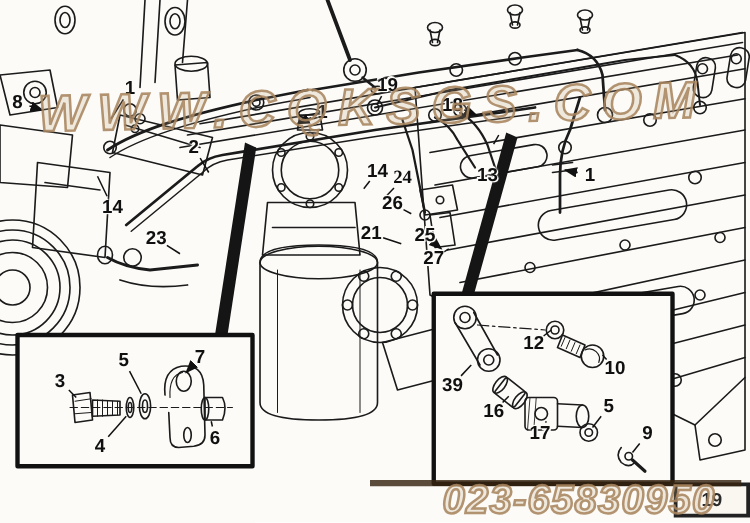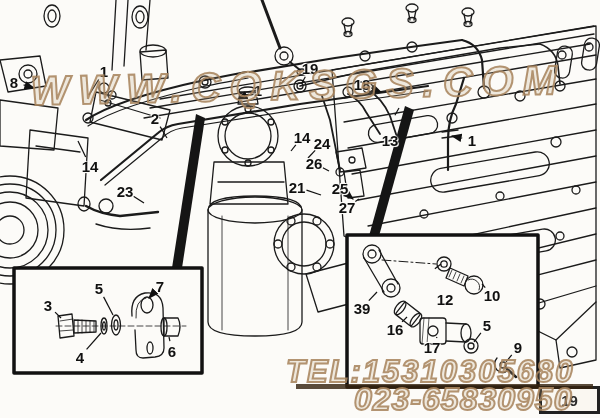--- a/index.html
+++ b/index.html
@@ -331,38 +331,37 @@
       <span class="callout" style="left: 14px; top: 82px;">8</span>
       <span class="callout" style="left: 104px; top: 71px;">1</span>
       <span class="callout" style="left: 155px; top: 118px;">2</span>
       <span class="callout" style="left: 90px; top: 166px;">14</span>
       <span class="callout" style="left: 125px; top: 191px; text-align: center;">23</span>
       <span class="callout" style="left: 258px; top: 90px;">1</span>
       <span class="callout" style="left: 310px; top: 68px;">19</span>
       <span class="callout" style="left: 362px; top: 84px;">18</span>
       <span class="callout" style="left: 390px; top: 140px;">13</span>
       <span class="callout" style="left: 302px; top: 137px;">14</span>
-      <span class="callout" style="left: 322px; top: 143px;">24</span>
+      <span class="callout" style="left: 322px; top: 143px; font-family: Liberation Serif, serif;">24</span>
       <span class="callout" style="left: 314px; top: 163px;">26</span>
       <span class="callout" style="left: 297px; top: 187px;">21</span>
       <span class="callout" style="left: 340px; top: 188px;">25</span>
       <span class="callout" style="left: 347px; top: 207px;">27</span>
       <span class="callout" style="left: 472px; top: 140px;">1</span>
       <span class="callout" style="left: 48px; top: 305px;">3</span>
       <span class="callout" style="left: 99px; top: 288px;">5</span>
       <span class="callout" style="left: 160px; top: 286px;">7</span>
       <span class="callout" style="left: 80px; top: 357px;">4</span>
       <span class="callout" style="left: 172px; top: 351px;">6</span>
       <span class="callout" style="left: 362px; top: 308px;">39</span>
-      <span class="callout" style="left: 445px; top: 275px; margin-top: 24px;">12</span>
+      <span class="callout" style="left: 427px; top: 275px;">12</span>
       <span class="callout" style="left: 492px; top: 295px;">10</span>
       <span class="callout" style="left: 395px; top: 329px;">16</span>
       <span class="callout" style="left: 432px; top: 347px;">17</span>
       <span class="callout" style="left: 487px; top: 325px;">5</span>
       <span class="callout" style="left: 518px; top: 347px;">9</span>
     </div>
 
   <div class="wm-underline"></div>
   <div class="wm wm-site">WWW.CQKSGS.COM</div>
-  <div class="wm wm-tel">TEL:15310305680</div>
   <div class="wm wm-phone">023-65830950</div>
 
 </div>
 
 </body></html>

